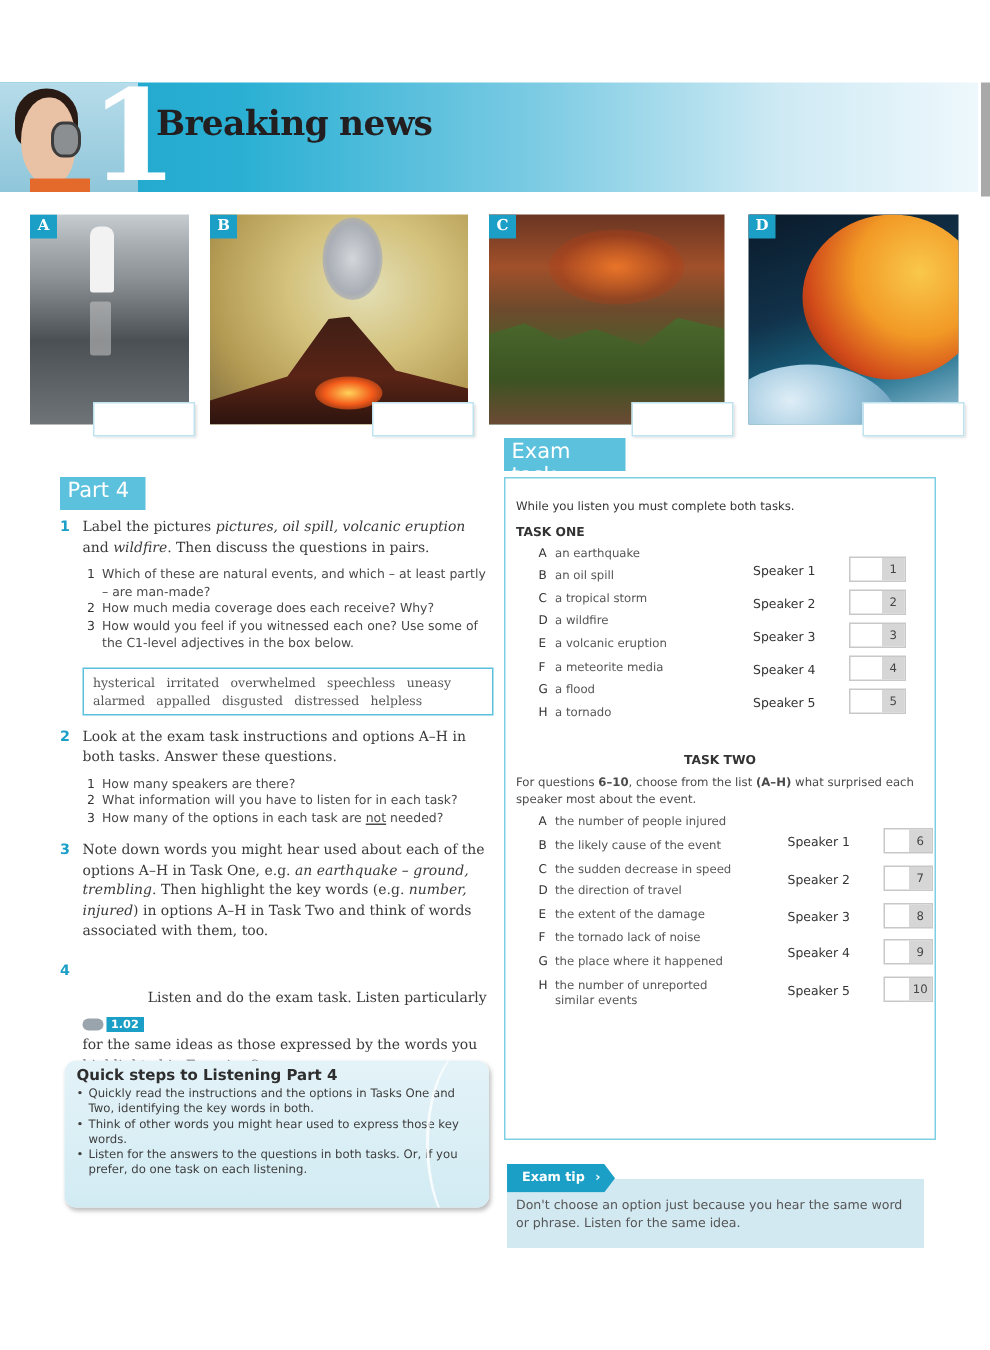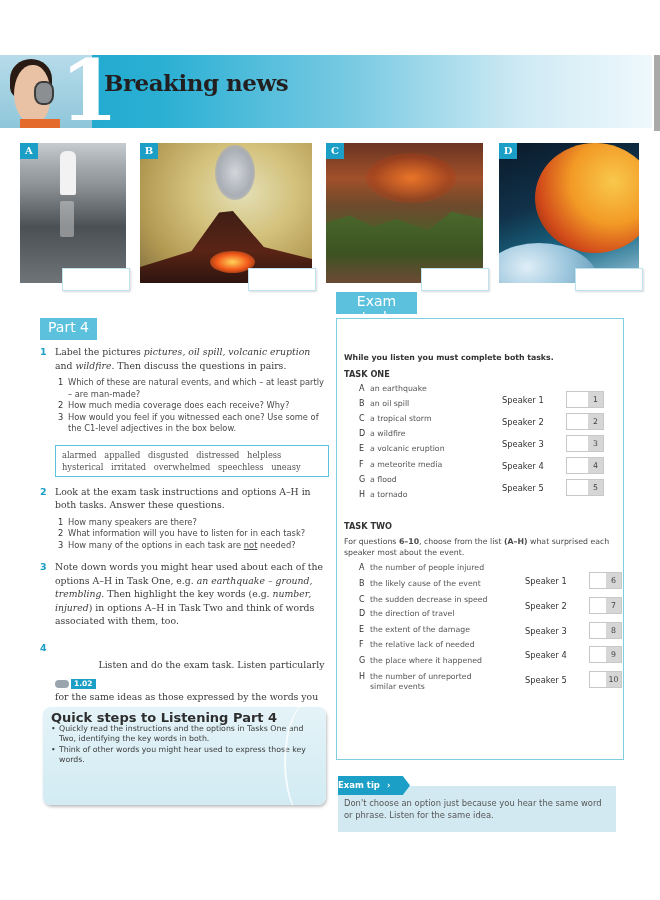--- a/index.html
+++ b/index.html
@@ -29,60 +29,60 @@
   .lava { position: absolute; left: 70px; bottom: 10px; width: 45px; height: 22px; border-radius: 50%; background: radial-gradient(ellipse, #ffd35a 0%, #f35a1a 50%, rgba(200,40,10,0) 100%); }
   .smoke { position: absolute; left: 75px; top: 2px; width: 40px; height: 55px; border-radius: 50%; background: radial-gradient(ellipse, #d3d6da 0%, #a9adb5 60%, rgba(170,170,170,0) 100%); }
   .meteor { position: absolute; left: 36px; top: 0; width: 120px; height: 110px; border-radius: 50%; background: radial-gradient(circle at 65% 35%, #f9c84c 0%, #f29a26 40%, #d14a1a 70%, #6a180c 100%); }
   .earth { position: absolute; left: -20px; bottom: -40px; width: 120px; height: 80px; border-radius: 50%; background: radial-gradient(ellipse at 40% 30%, #dfeef7 0%, #9cc6dd 40%, #3f7ea0 100%); }
   .fire-glow { position: absolute; left: 40px; top: 10px; width: 90px; height: 50px; border-radius: 50%; background: radial-gradient(ellipse, rgba(240,120,40,0.9) 0%, rgba(180,60,20,0.4) 60%, rgba(0,0,0,0) 100%); }
   .trees { position: absolute; left: 0; bottom: 0; width: 157px; height: 75px; background: linear-gradient(180deg, #4c6a2d 0%, #3c5322 60%, #6c4a34 100%); clip-path: polygon(0 20%, 15% 10%, 30% 25%, 45% 15%, 65% 30%, 80% 5%, 100% 15%, 100% 100%, 0 100%); }
   .worker { position: absolute; left: 40px; top: 8px; width: 16px; height: 44px; background: #f2f2f2; border-radius: 6px 6px 2px 2px; }
   .reflection { position: absolute; left: 40px; top: 58px; width: 14px; height: 36px; background: rgba(210,210,210,0.5); border-radius: 2px; }
 
   
-  .tag { position: absolute; background: #5bc1dc; color: #fff; font-family: "DejaVu Sans", sans-serif; font-size: 14px; padding: 1px 5px; text-align: center; }
+  .tag { position: absolute; background: #5bc1dc; color: #fff; font-family: "DejaVu Sans", sans-serif; font-size: 14px; padding: 1px 5px; }
   .tag-exam { left: 336px; top: 292px; width: 81px; height: 22px; }
   .tag-part { left: 40px; top: 318px; width: 57px; height: 22px; }
 
   
   .left { position: absolute; left: 40px; top: 345px; width: 290px; }
   .ex { position: relative; padding-left: 15px; font-family: "DejaVu Serif", serif; font-size: 9.3px; line-height: 13.5px; color: #3a3a3a; }
   .ex-num { position: absolute; left: 0; top: 0; font-family: "DejaVu Sans", sans-serif; font-weight: bold; color: #1b9fc6; font-size: 9.5px; }
   .subq { position: relative; padding-left: 28px; font-family: "DejaVu Sans", sans-serif; font-size: 8.3px; line-height: 11.5px; color: #4a4a4a; }
   .subq-num { position: absolute; left: 18px; top: 0; font-size: 8.3px; color: #333; }
   .adj-box { margin: 10px 0 8px 15px; border: 1.5px solid #5bc1dc; padding: 3px 6px; width: 274px; font-family: "DejaVu Serif", serif; font-size: 8.3px; line-height: 12px; color: #555; word-spacing: 5px; }
   .audio { display: inline-block; vertical-align: middle; margin-top: 36px; }
   .audio-icon { display: inline-block; width: 14px; height: 8px; background: #9aa4ad; border-radius: 4px; margin-right: 2px; vertical-align: middle; }
   .audio-track { display: inline-block; background: #1b9fc6; color: #fff; font-family: "DejaVu Sans", sans-serif; font-weight: bold; font-size: 7.5px; padding: 0 3px; line-height: 10px; vertical-align: middle; }
   em { font-style: italic; }
   u { text-decoration: underline; }
 
   .quick { position: absolute; left: 43px; top: 707px; width: 283px; height: 98px; background: linear-gradient(180deg, #e4f3f8 0%, #d2ebf3 100%); border-radius: 8px; box-shadow: 1px 2px 3px rgba(0,0,0,0.25); padding: 6px 8px; font-family: "DejaVu Sans", sans-serif; font-size: 7.8px; line-height: 10.2px; color: #3d3d3d; overflow: hidden; }
   .quick::after { content: ""; position: absolute; right: -20px; top: -10px; width: 60px; height: 130px; border-left: 2px solid rgba(255,255,255,0.8); border-radius: 50%; }
-  .quick-title { font-weight: bold; font-size: 13px; margin-bottom: 1px; color: #2e2e2e; }
+  .quick-title { font-weight: bold; font-size: 10px; margin-bottom: 1px; color: #2e2e2e; }
   .quick-item { position: relative; padding-left: 8px; }
   .quick-item::before { content: "•"; position: absolute; left: 0; top: 0; }
 
   
   .exam-box { position: absolute; left: 336px; top: 318px; width: 288px; height: 442px; border: 1.5px solid #7fcfe3; background: #fff; padding: 7px 7px; font-family: "DejaVu Sans", sans-serif; color: #4a4a4a; }
   .p-intro { font-size: 7.8px; line-height: 10.5px; }
-  .p-bold { font-weight: bold; font-size: 7.8px; margin-top: 27px; color: #333; }
+  .p-bold { font-weight: normal; font-size: 7.8px; margin-top: 7px; color: #333; }
   .task-head { font-weight: bold; font-size: 8.2px; margin-top: 7px; color: #333; }
   .task-instr { font-size: 7.8px; line-height: 10.5px; margin-top: 6px; }
   .opts { position: relative; margin-top: 5px; }
   .opt { position: relative; padding-left: 26px; font-size: 7.8px; line-height: 10.2px; color: #555; }
   .opt-letter { position: absolute; left: 15px; top: 0; color: #333; font-size: 8px; }
   .spk { position: absolute; display: flex; align-items: center; }
   .spk-label { width: 64px; font-size: 8.3px; color: #333; }
   .spk-box { width: 38px; height: 17px; border: 1px solid #c8c8c8; display: flex; background: #fff; }
   .spk-empty { flex: 1; }
   .spk-num { width: 15px; background: #d6d6d6; font-size: 7.8px; text-align: center; line-height: 15px; color: #444; }
 
   
-  .tip-tag { position: absolute; left: 338px; top: 776px; width: 72px; height: 19px; background: #1b9fc6; clip-path: polygon(0 0, 90% 0, 100% 50%, 90% 100%, 0 100%); color: #fff; font-family: "DejaVu Sans", sans-serif; font-weight: bold; font-size: 8.5px; line-height: 19px; }
+  .tip-tag { position: absolute; left: 338px; top: 776px; width: 72px; height: 19px; background: #1b9fc6; clip-path: polygon(0 0, 90% 0, 100% 50%, 90% 100%, 0 100%); color: #fff; font-family: "DejaVu Sans", sans-serif; font-weight: bold; font-size: 8.5px; line-height: 19px; padding-left: 10px; }
   .tip-box { position: absolute; left: 338px; top: 786px; width: 278px; height: 46px; background: #d3e9f2; padding: 12px 6px 0 6px; font-family: "DejaVu Sans", sans-serif; font-size: 8.4px; line-height: 11.5px; color: #555; }
 </style>
 </head>
 <body>
 
 <div class="header">
   <div class="header-photo">
     <div class="hair"></div>
     <div class="face"></div>
     <div class="headphone"></div>
@@ -129,22 +129,22 @@
   <div class="ex">
     <span class="ex-num">1</span>
     <span>Label the pictures </span><em>pictures, oil spill, volcanic eruption</em><span> and </span><em>wildfire</em><span>. Then discuss the questions in pairs.</span>
   </div>
   <div style="height:5px"></div>
   <div class="subq"><span class="subq-num">1</span><span>Which of these are natural events, and which – at least partly – are man-made?</span></div>
   <div class="subq"><span class="subq-num">2</span><span>How much media coverage does each receive? Why?</span></div>
   <div class="subq"><span class="subq-num">3</span><span>How would you feel if you witnessed each one? Use some of the C1-level adjectives in the box below.</span></div>
 
   <div class="adj-box">
+    <div>hysterical irritated overwhelmed speechless uneasy</div>
     <div>alarmed appalled disgusted distressed helpless</div>
-    <div>hysterical irritated overwhelmed speechless uneasy</div>
   </div>
 
   <div class="ex">
     <span class="ex-num">2</span>
     <span>Look at the exam task instructions and options A–H in both tasks. Answer these questions.</span>
   </div>
   <div style="height:5px"></div>
   <div class="subq"><span class="subq-num">1</span><span>How many speakers are there?</span></div>
   <div class="subq"><span class="subq-num">2</span><span>What information will you have to listen for in each task?</span></div>
   <div class="subq"><span class="subq-num">3</span><span>How many of the options in each task are </span><u>not</u><span> needed?</span></div>
@@ -159,20 +159,21 @@
   <div class="ex">
     <span class="ex-num">4</span>
     <span class="audio"><span class="audio-icon"></span><span class="audio-track">1.02</span></span><span> Listen and do the exam task. Listen particularly for the same ideas as those expressed by the words you highlighted in Exercise 3.</span>
   </div>
 </div>
 
 <div class="quick">
   <div class="quick-title">Quick steps to Listening Part 4</div>
   <div class="quick-item">Quickly read the instructions and the options in Tasks One and Two, identifying the key words in both.</div>
   <div class="quick-item">Think of other words you might hear used to express those key words.</div>
+  <div class="quick-item">Listen for the answers to the questions in both tasks. Or, if you prefer, do one task on each listening.</div>
 </div>
 
 <div class="exam-box">
   <div class="p-bold">While you listen you must complete both tasks.</div>
 
   <div class="task-head">TASK ONE</div>
   <div class="opts" style="height:118px;">
     <div class="opt" style="position:absolute;top:0;"><span class="opt-letter">A</span><span>an earthquake</span></div>
     <div class="opt" style="position:absolute;top:15px;"><span class="opt-letter">B</span><span>an oil spill</span></div>
     <div class="opt" style="position:absolute;top:30px;"><span class="opt-letter">C</span><span>a tropical storm</span></div>
@@ -212,31 +213,31 @@
       </div>
     <div class="spk" style="left:158px; top:95px;">
         <span class="spk-label">Speaker 5</span>
         <span class="spk-box">
           <span class="spk-empty"></span>
           <span class="spk-num">5</span>
         </span>
       </div>
   </div>
 
-  <div class="task-head" style="margin-top:19px;">TASK TWO</div>
+  <div class="task-head" style="margin-top:19px;text-align:center;">TASK TWO</div>
   <div class="task-instr">
     <span>For questions </span><b>6–10</b><span>, choose from the list </span><b>(A–H)</b><span> what surprised each speaker most about the event.</span>
   </div>
   <div class="opts" style="height:130px;">
     <div class="opt" style="position:absolute;top:0;"><span class="opt-letter">A</span><span>the number of people injured</span></div>
     <div class="opt" style="position:absolute;top:16px;"><span class="opt-letter">B</span><span>the likely cause of the event</span></div>
     <div class="opt" style="position:absolute;top:32px;"><span class="opt-letter">C</span><span>the sudden decrease in speed</span></div>
     <div class="opt" style="position:absolute;top:46px;"><span class="opt-letter">D</span><span>the direction of travel</span></div>
     <div class="opt" style="position:absolute;top:62px;"><span class="opt-letter">E</span><span>the extent of the damage</span></div>
-    <div class="opt" style="position:absolute;top:77px;"><span class="opt-letter">F</span><span>the relative lack of needed</span></div>
+    <div class="opt" style="position:absolute;top:77px;"><span class="opt-letter">F</span><span>the tornado lack of noise</span></div>
     <div class="opt" style="position:absolute;top:93px;"><span class="opt-letter">G</span><span>the place where it happened</span></div>
     <div class="opt" style="position:absolute;top:109px; width:130px;"><span class="opt-letter">H</span><span>the number of unreported similar events</span></div>
 
     <div class="spk" style="left:181px; top:9px;">
         <span class="spk-label">Speaker 1</span>
         <span class="spk-box" style="width:33px">
           <span class="spk-empty"></span>
           <span class="spk-num">6</span>
         </span>
       </div>

